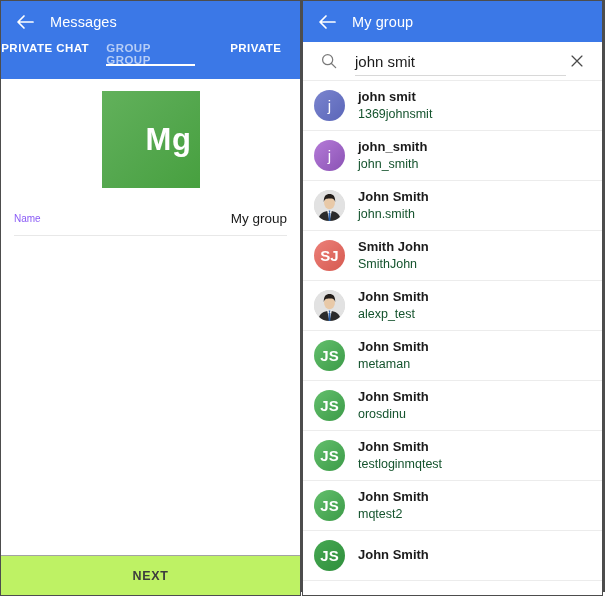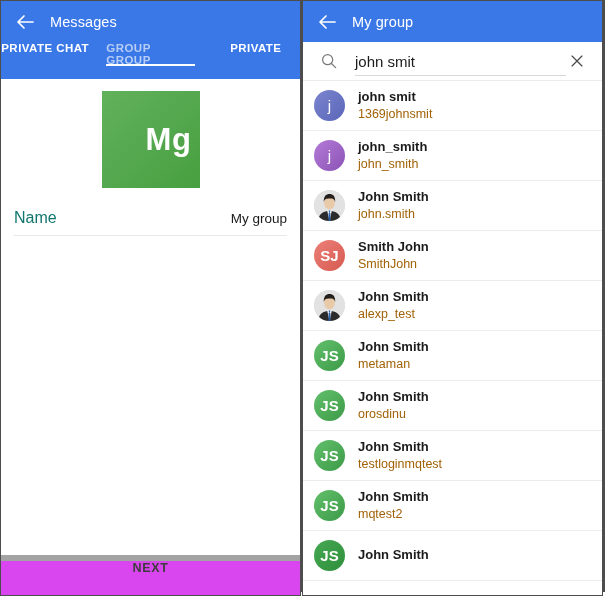--- a/index.html
+++ b/index.html
@@ -111,45 +111,46 @@
   .form-rows { padding: 0 13px; }
   .form-row {
     height: 35px;
     display: flex;
     align-items: center;
     justify-content: space-between;
     border-bottom: 1px solid #e8e8e8;
     cursor: pointer;
   }
   .form-row .label {
-    font-size: 16px;
-    color: #0f766e;
+    font-size: 10px;
+    color: #8b5cf6;
   }
   .form-row .value {
     font-size: 13.5px;
     color: #1b1b1b;
   }
   .checkbox {
     width: 17px; height: 17px;
     border-radius: 2px;
     background: #3b78e7;
     display: flex;
     align-items: center;
     justify-content: center;
     cursor: pointer;
   }
   .spacer { flex: 1 1 auto; }
 
   
   .bottom-bar {
     flex: 0 0 40px;
     height: 40px;
-    border-top: 6px solid #a3a3a3;
-    background: #d946ef;
-    display: flex;
+    border-top: 1px solid #a3a3a3;
+    background: #bef264;
+    display: flex;
+    align-items: center;
     justify-content: center;
     cursor: pointer;
   }
   .bottom-bar span {
     font-size: 12.5px;
     font-weight: 700;
     color: #3d3d3d;
     letter-spacing: 0.7px;
   }
 
@@ -230,21 +231,21 @@
   }
   .item-title {
     font-size: 13px;
     font-weight: 700;
     color: #1b1b1b;
     line-height: 1.3;
     white-space: nowrap;
   }
   .item-sub {
     font-size: 12.5px;
-    color: #a16207;
+    color: #14532d;
     line-height: 1.35;
     white-space: nowrap;
   }
   .photo-av svg { display:block; width:31px; height:31px; }
 </style>
 </head>
 <body>
 
 <div class="screen">
 

